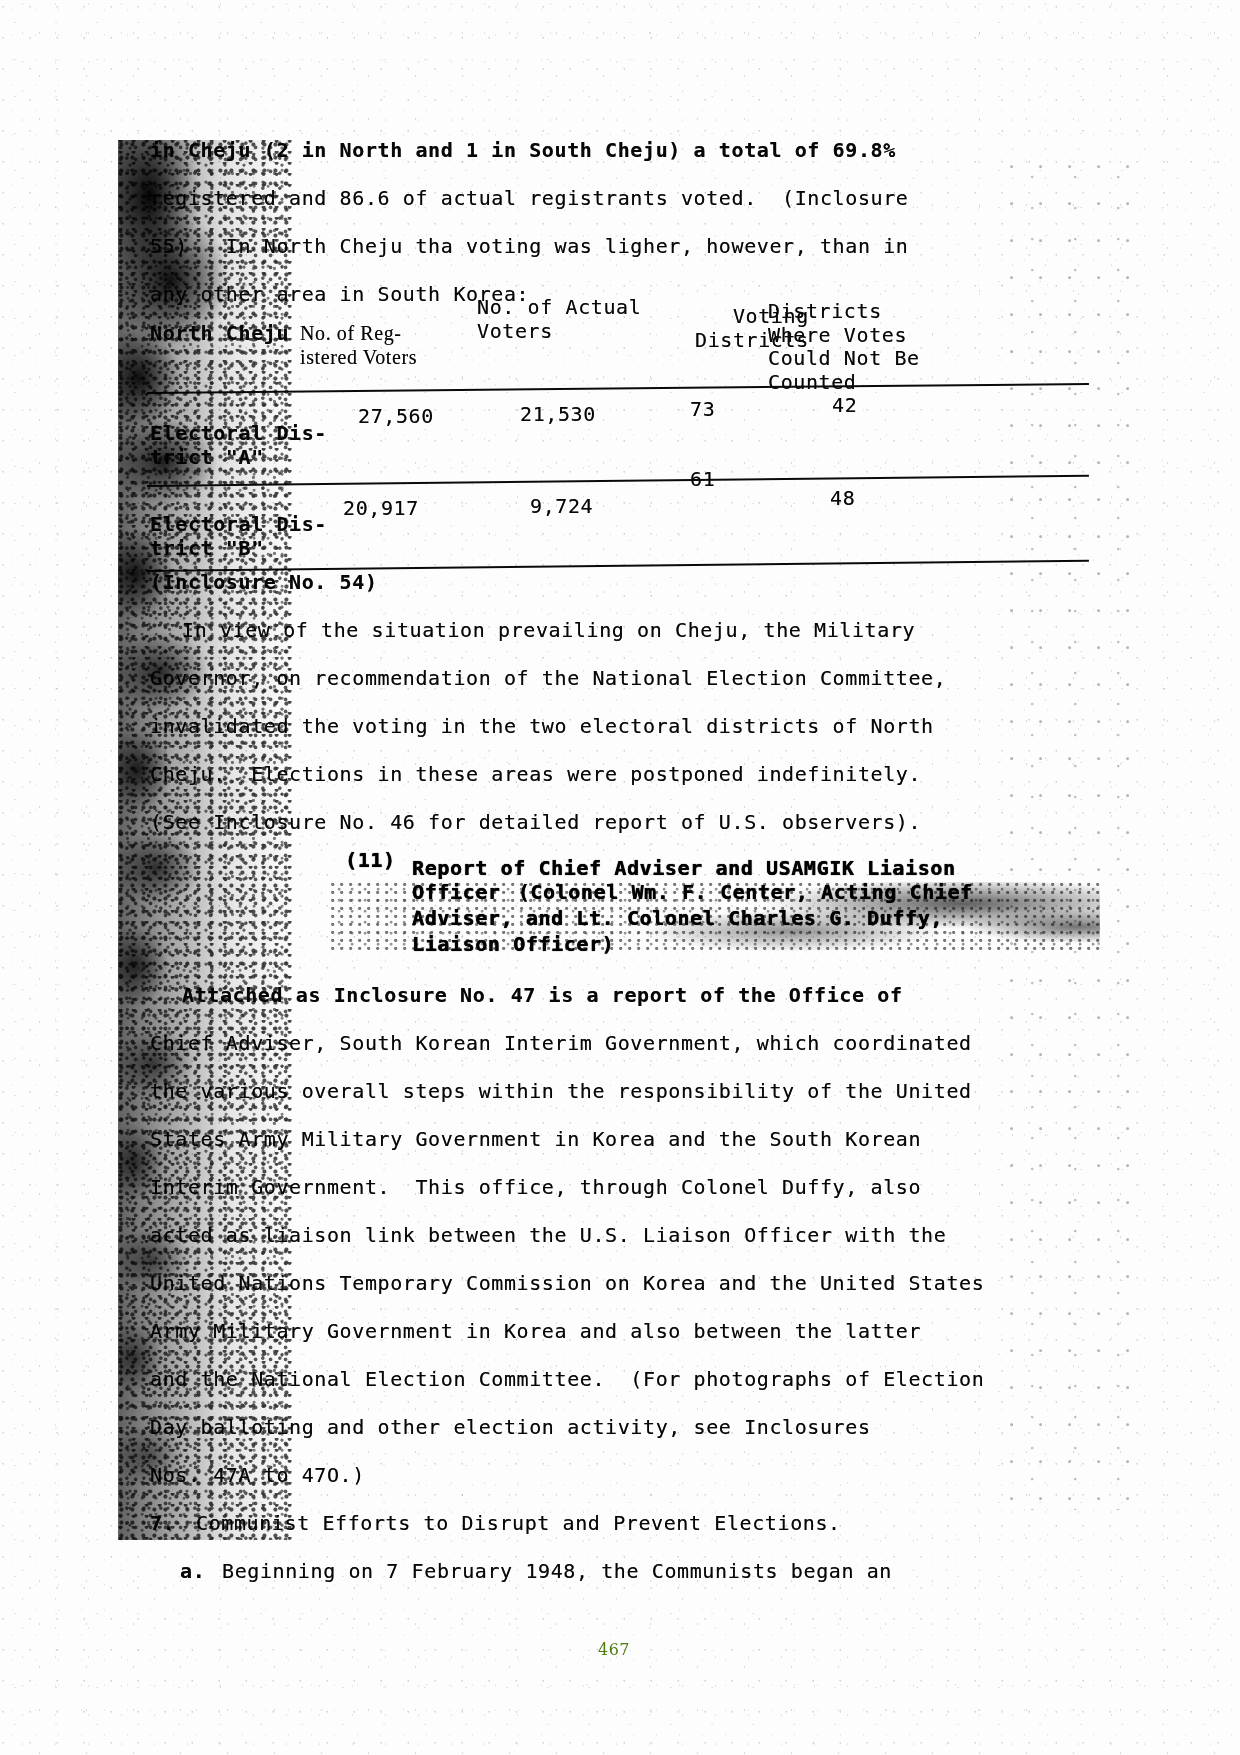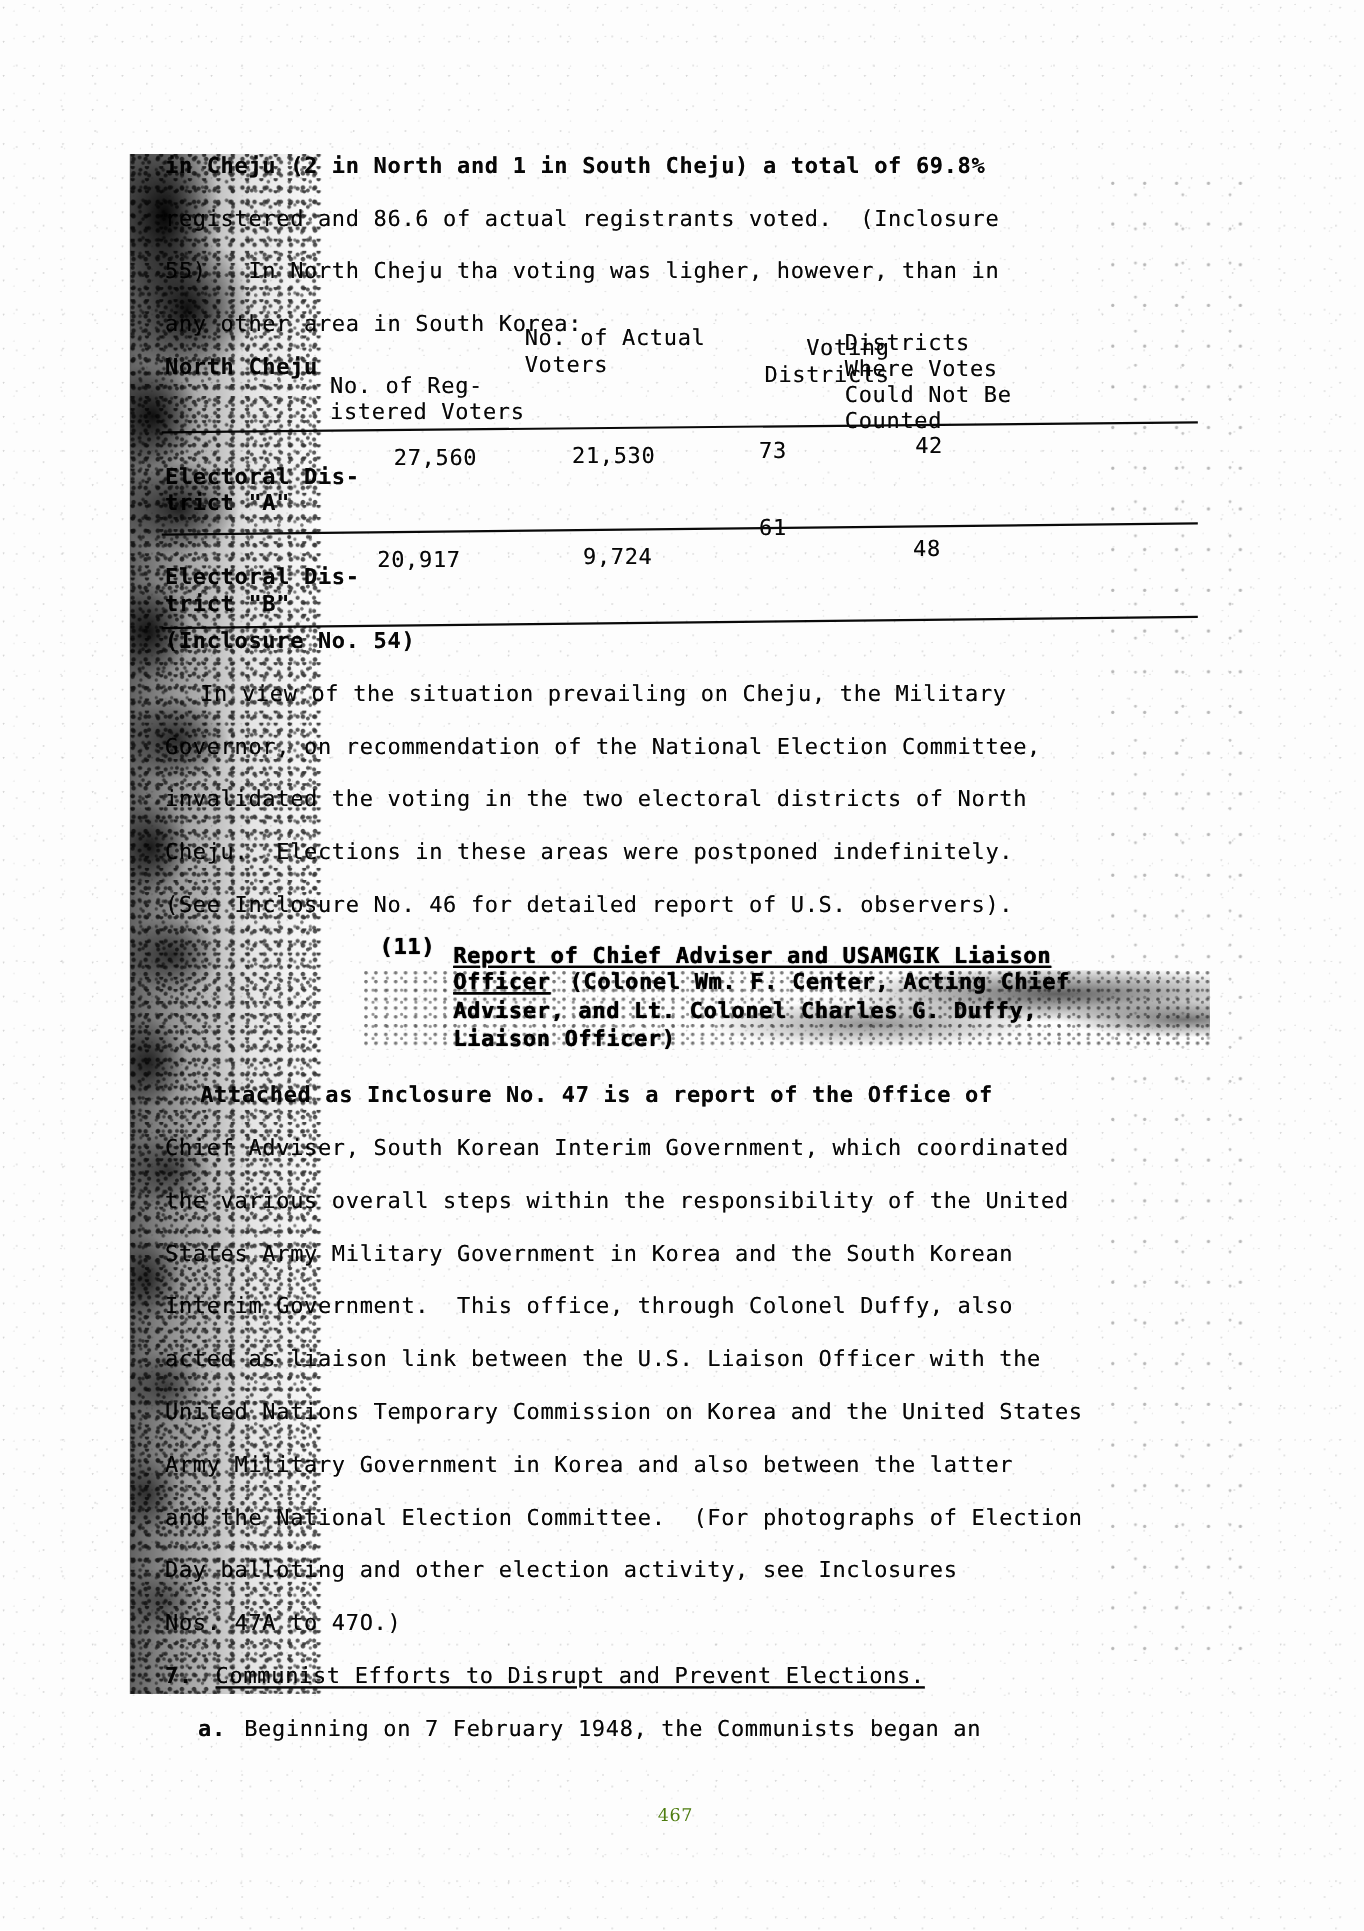--- a/index.html
+++ b/index.html
@@ -131,21 +131,21 @@
     position: absolute;
     white-space: pre;
     font-size: 20px;
     letter-spacing: .6px;
     line-height: 1;
     color: #070707;
     text-shadow: 0 0 .6px rgba(0,0,0,.55);
   }
 
   .bold  { font-weight: bold; }
-  .uline { text-decoration: underline; text-decoration-thickness: 1.6px; text-underline-offset: 3px; }
+  .uline { text-decoration-thickness: 1.6px; text-underline-offset: 3px; }
 
   
   .rule {
     position: absolute;
     height: 2.4px;
     background: #0a0a0a;
     transform-origin: left center;
     z-index: 22;
   }
 
@@ -185,21 +185,21 @@
 
   <div class="sheet">
 
     <div class="line bold" style="left:150px; top:140px;">in Cheju (2 in North and 1 in South Cheju) a total of 69.8%</div>
     <div class="line" style="left:150px; top:188px;">registered and 86.6 of actual registrants voted.  (Inclosure</div>
     <div class="line" style="left:150px; top:236px;">55)   In North Cheju tha voting was ligher, however, than in</div>
     <div class="line" style="left:150px; top:284px;">any other area in South Korea:</div>
 
     <div class="tbl-cell bold" style="left:150px; top:322px;">North Cheju</div>
 
-    <div class="tbl-cell" style="left:300px; top:339px;">No. of Reg-
+    <div class="tbl-cell" style="left:300px; top:322px;font-family:Liberation Serif, serif;">No. of Reg-
 istered Voters</div>
     <div class="tbl-cell" style="left:477px; top:296px;">No. of Actual
 Voters</div>
     <div class="tbl-cell" style="left:695px; top:305px; text-align:right;">Voting
 Districts</div>
     <div class="tbl-cell" style="left:768px; top:300px;">Districts
 Where Votes
 Could Not Be
 Counted</div>
 

